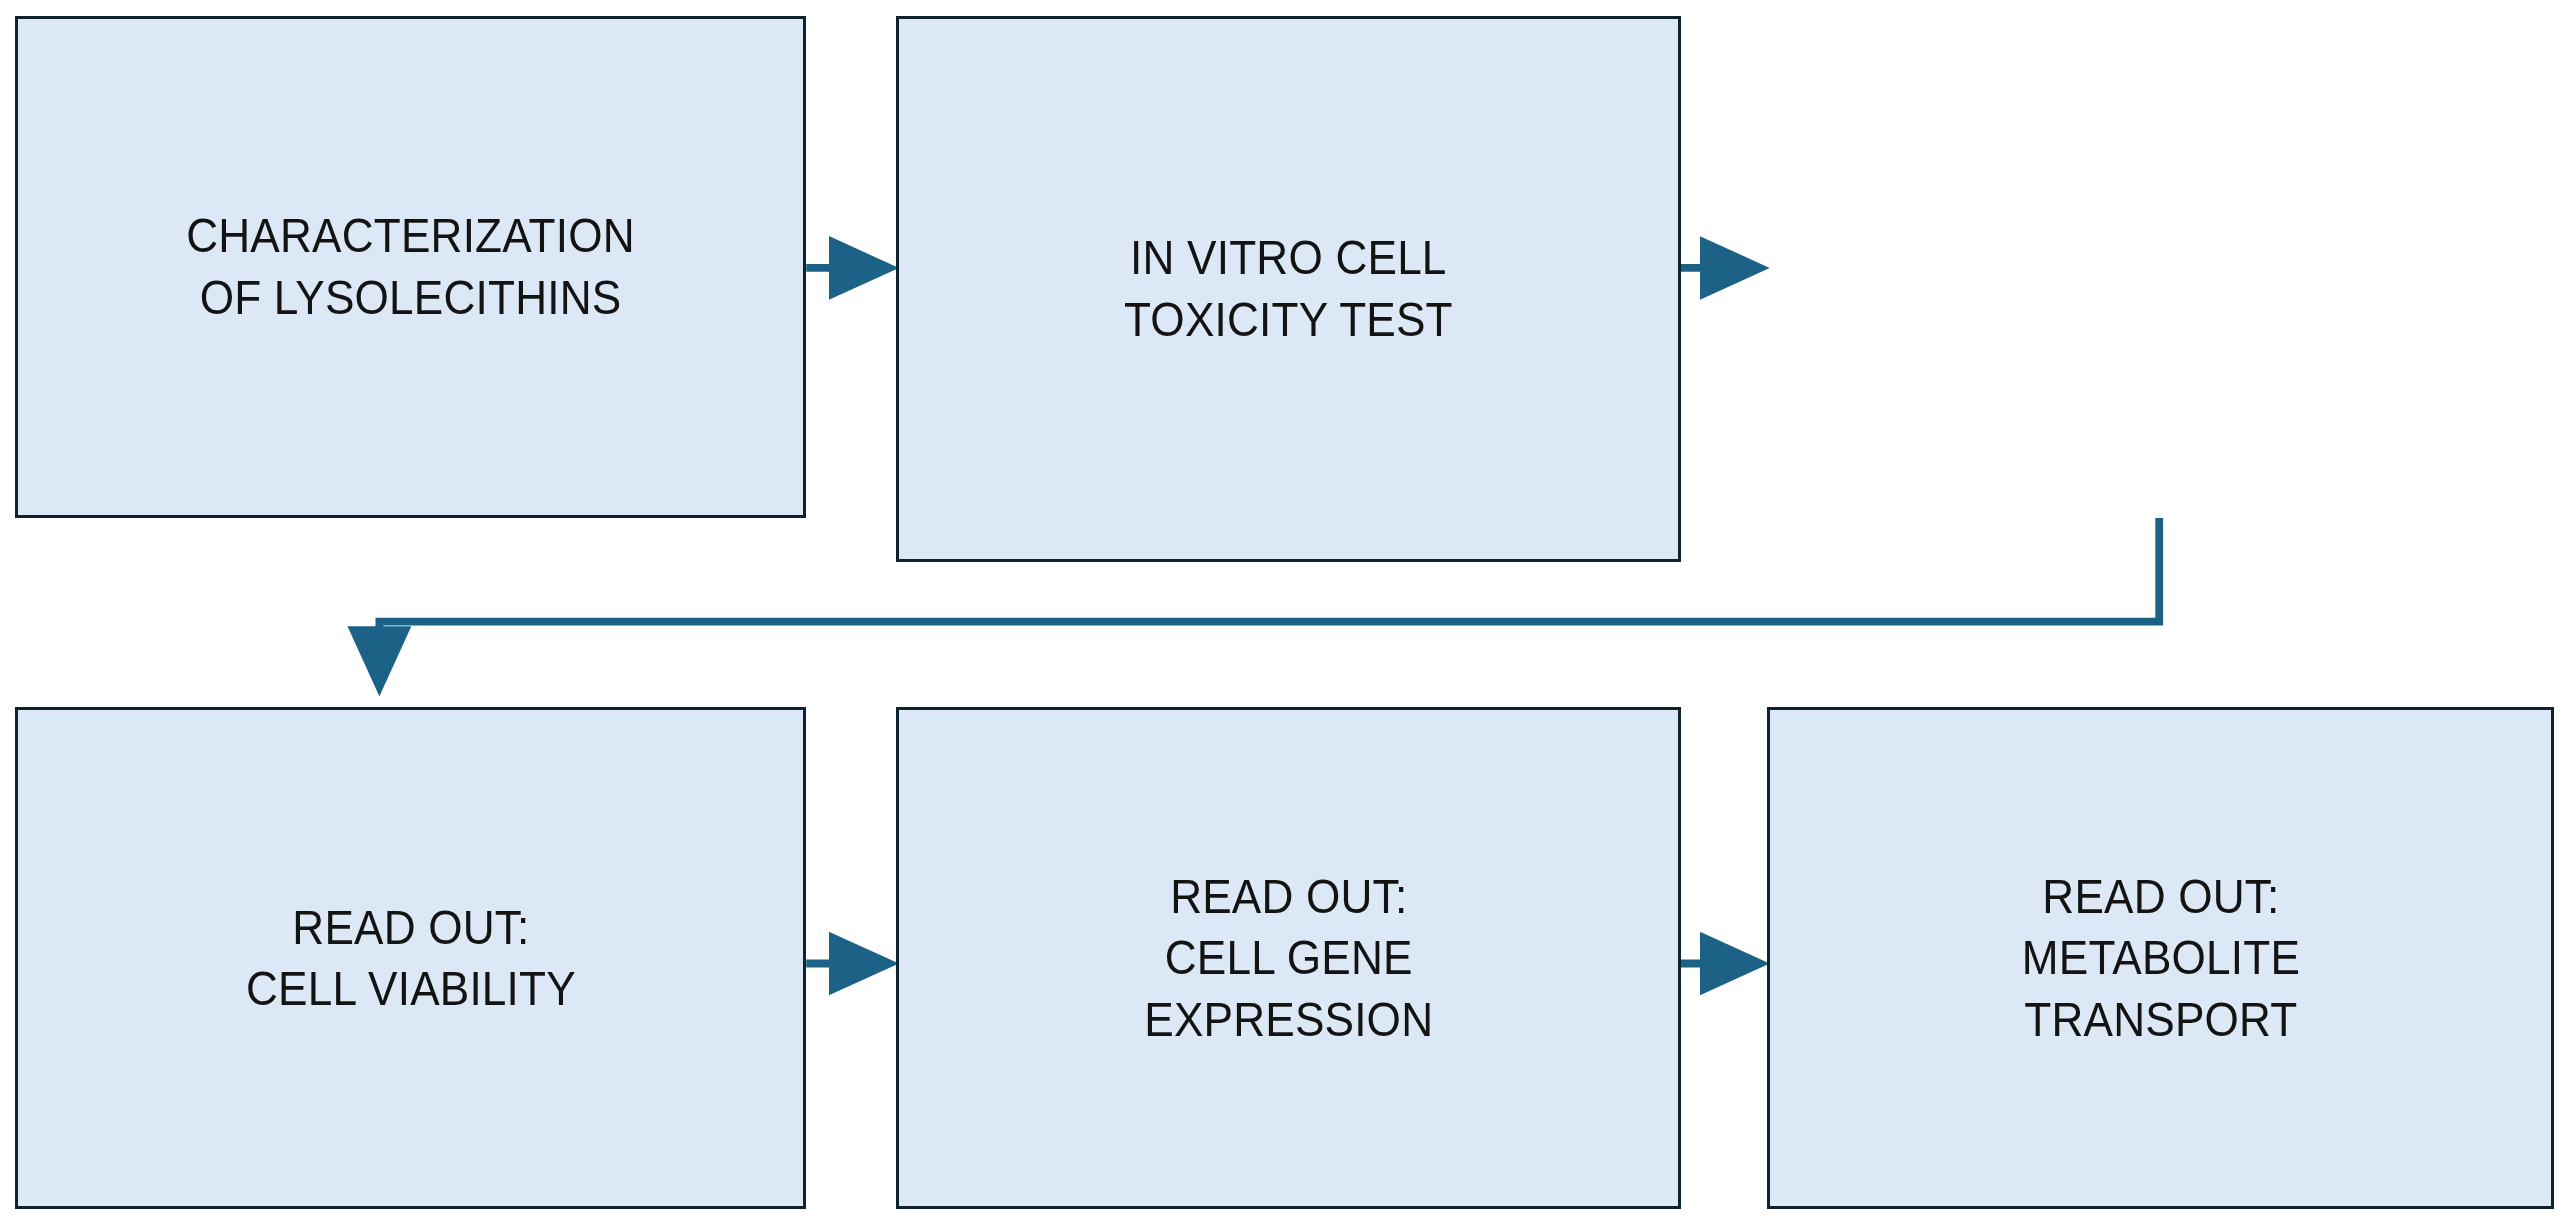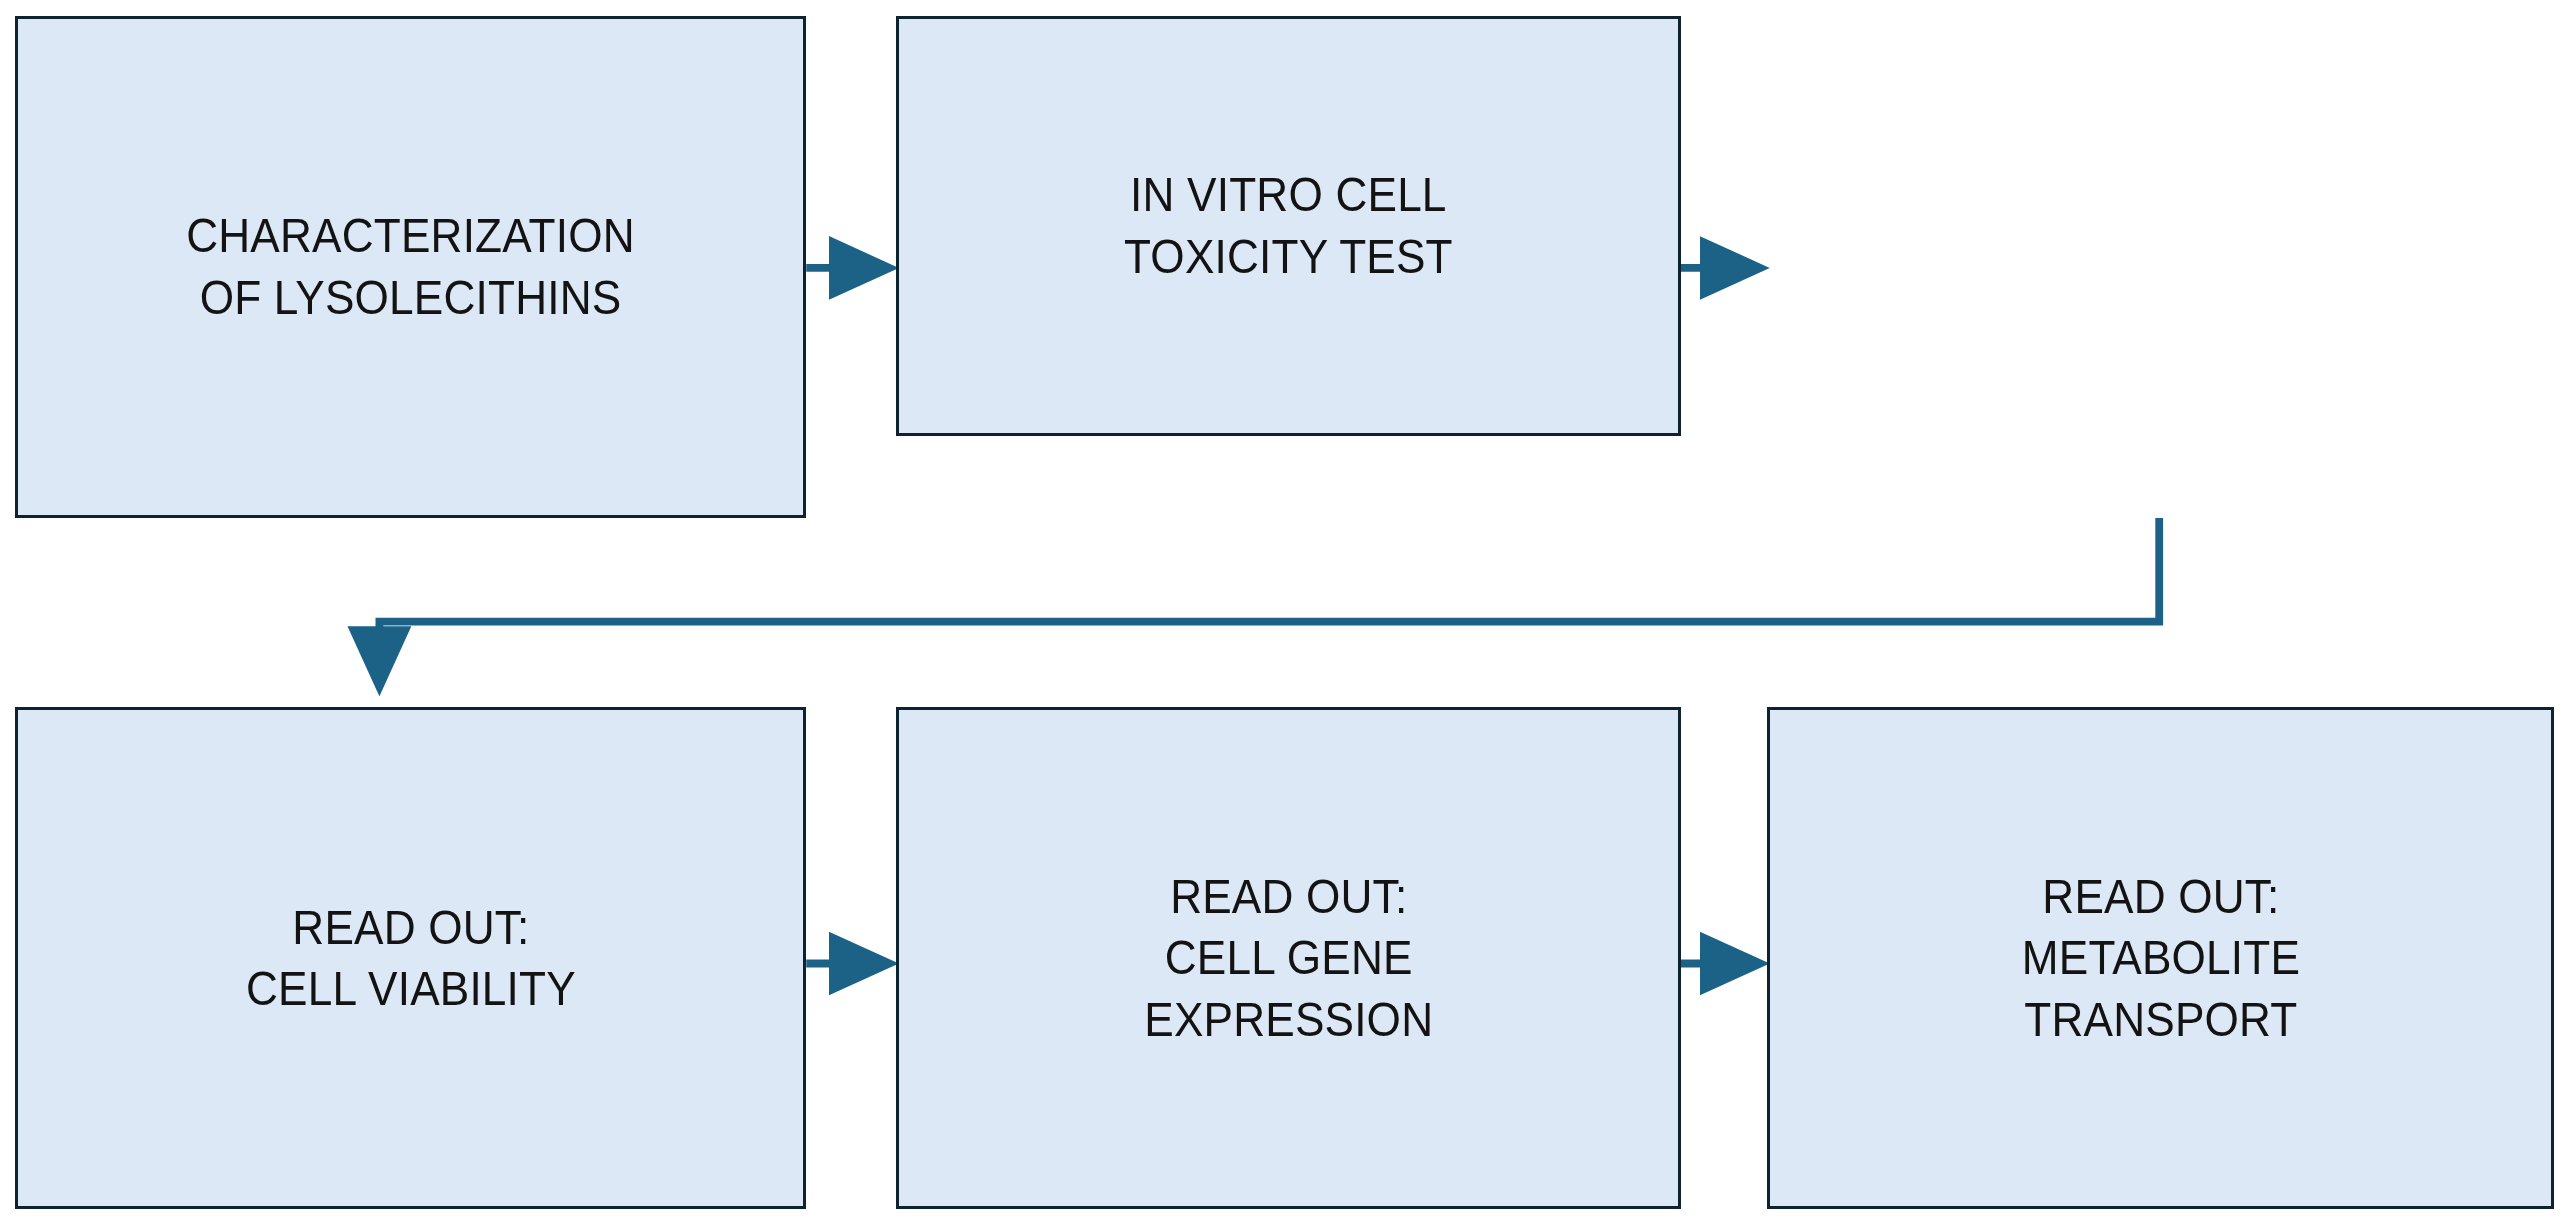--- a/index.html
+++ b/index.html
@@ -35,21 +35,21 @@
     color: #131313;
     font-weight: 400;
     transform: scaleX(0.92);
     transform-origin: center center;
     white-space: pre-line;
     padding: 0 18.7px;
   }
 
   
   #node-characterization { left: 15px;   top: 15.6px;  width: 791px; height: 502px; }
-  #node-invitro          { left: 896px; top: 15.6px;  width: 785px; height: 420px; }
+  #node-invitro          { left: 896px; top: 15.6px;  width: 785px; height: 546px; }
   #node-exposure         { left: 1767px; top: 15.6px;  width: 787px; height: 502px; }
   #node-viability        { left: 15px;   top: 707px; width: 791px; height: 502px; }
   #node-geneexpr         { left: 896px; top: 707px; width: 785px; height: 502px; }
   #node-metabolite       { left: 1767px; top: 707px; width: 787px; height: 502px; }
 
   
   .conn-svg {
     position: absolute;
     left: 0;
     top: 0;

